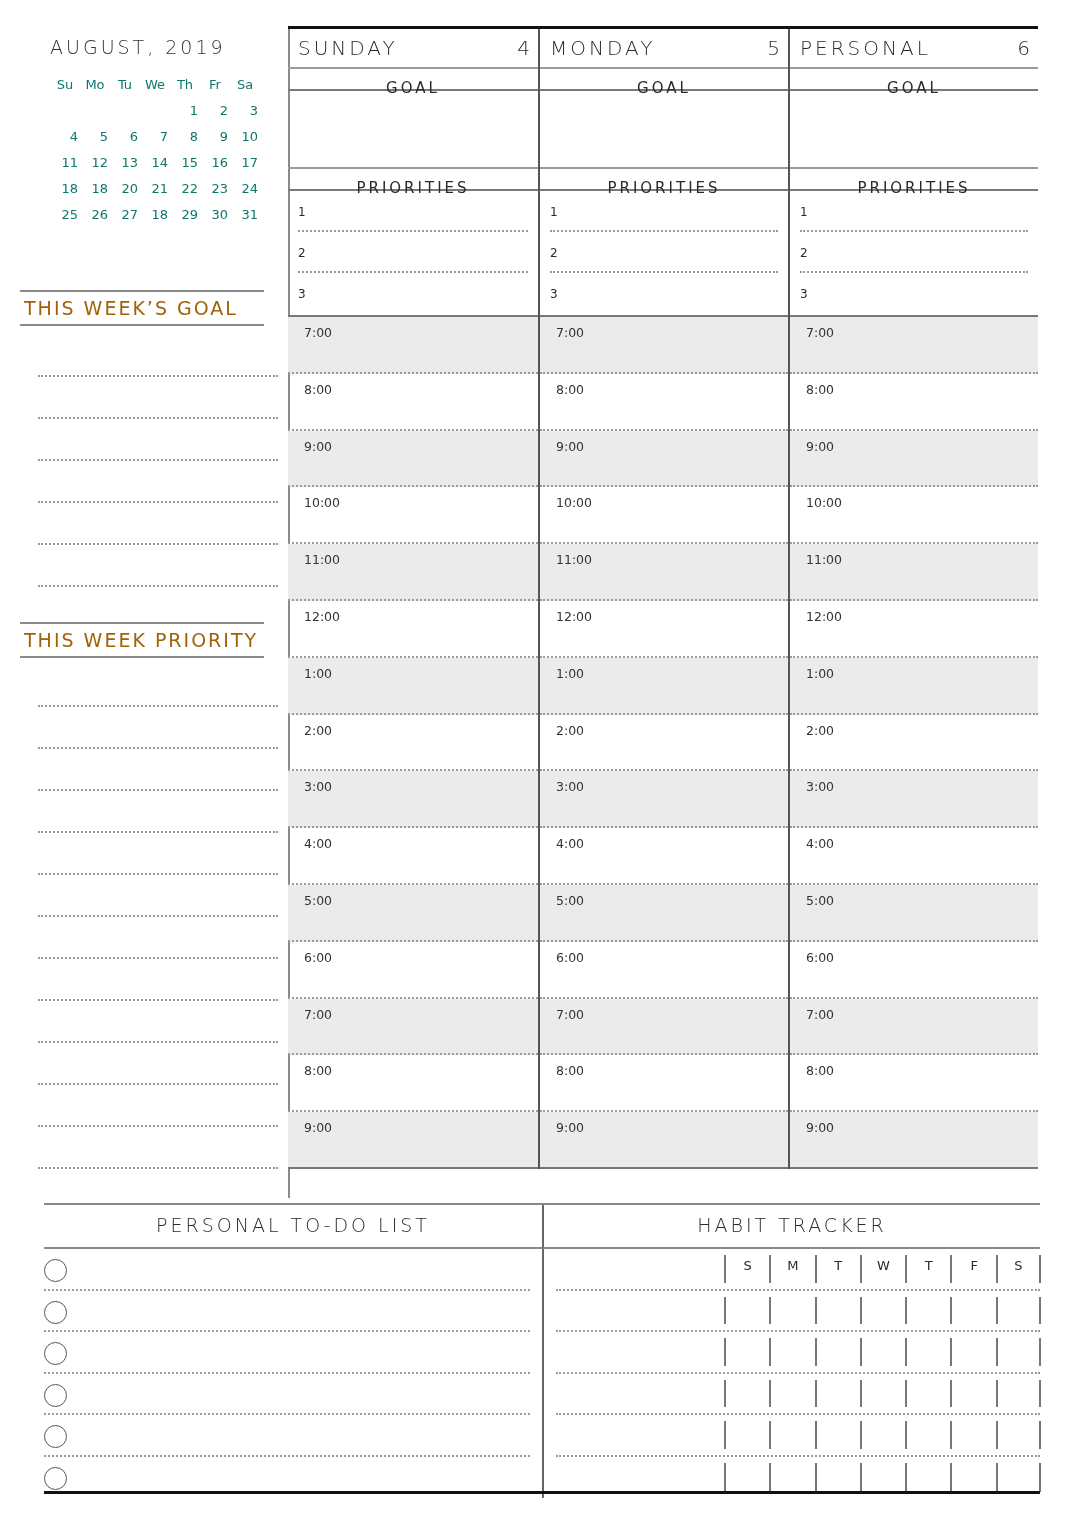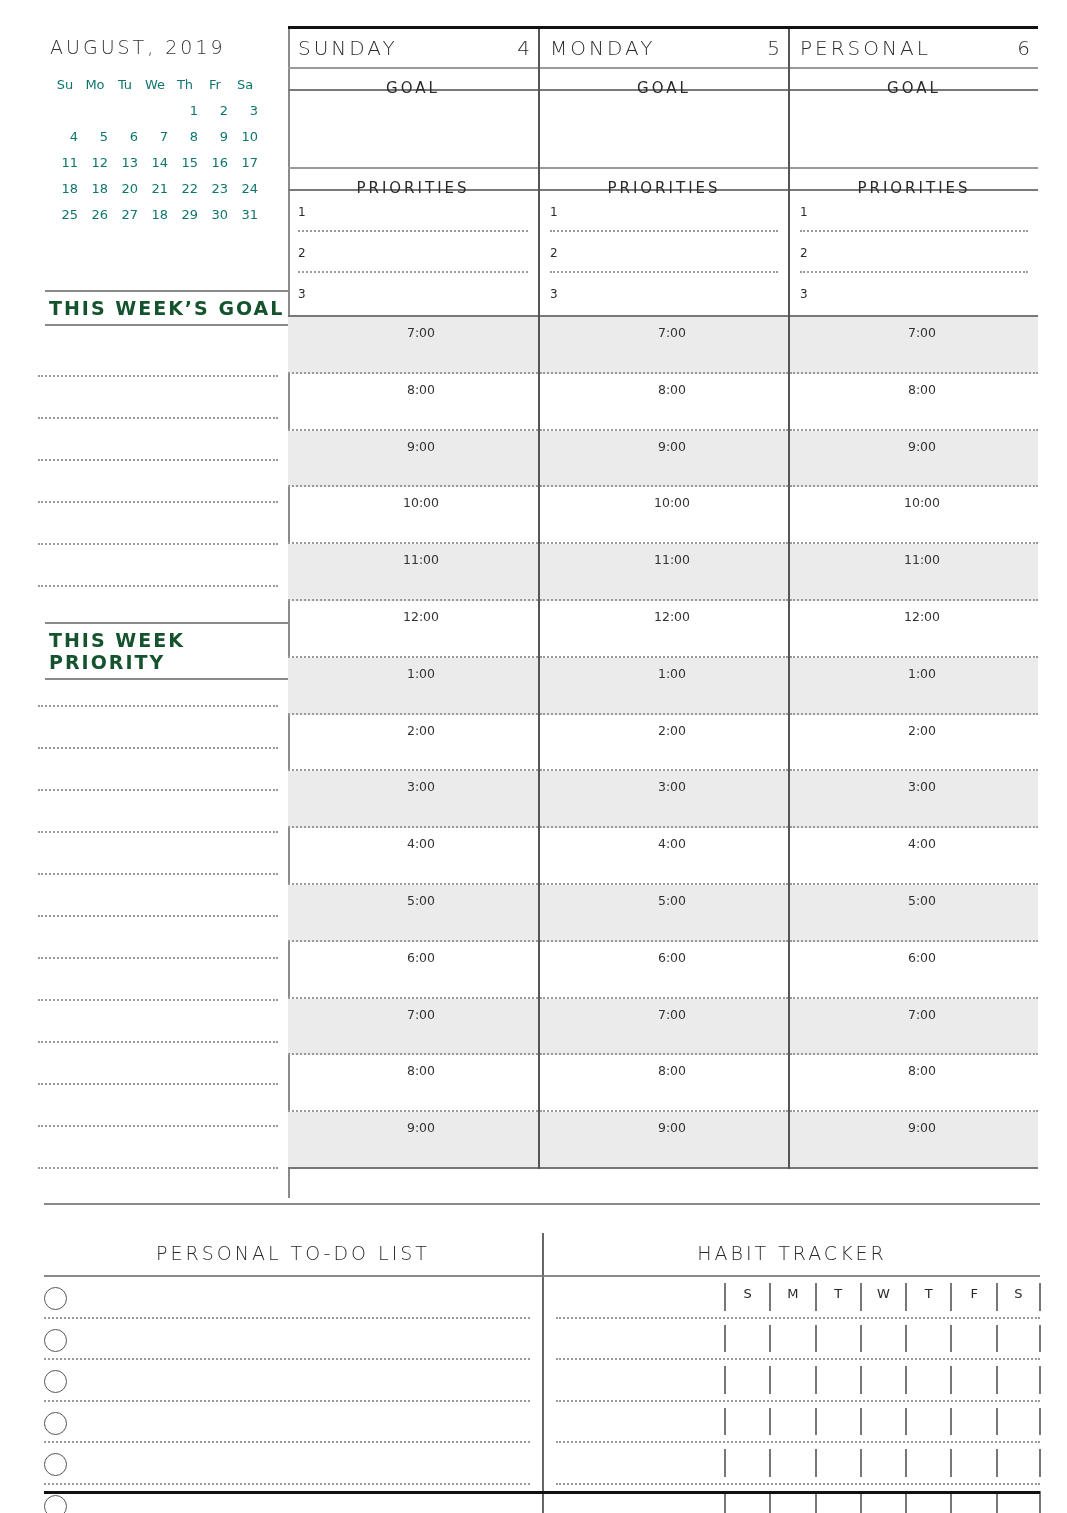--- a/index.html
+++ b/index.html
@@ -9,48 +9,48 @@
   .dots { border-bottom: 2px dotted #9a9a9a; }
 
   
   .cal { position: absolute; left: 50px; top: 36px; width: 222px; }
   .cal-title { text-align: left; font-size: 19px; letter-spacing: 3px; font-weight: 300; margin-bottom: 18px; color:#333; }
   .cal-grid { display: grid; grid-template-columns: repeat(7, 30px); row-gap: 8px; font-size: 13px; }
   .cal-grid span { text-align: right; padding-right: 2px; height: 18px; line-height: 18px; color:#0f766e; }
   .cal-grid .dow { text-align: center; padding-right: 0; }
 
   
-  .side-head { position: absolute; left: 45px; width: 244px; border-top: 2px solid #8a8a8a; border-bottom: 2px solid #8a8a8a; padding: 5px 4px; font-size: 19px; letter-spacing: 2px; font-weight: 700; color:#14532d; }
+  .side-head { position: absolute; left: 20px; width: 244px; border-top: 2px solid #8a8a8a; border-bottom: 2px solid #8a8a8a; padding: 5px 4px; font-size: 19px; letter-spacing: 2px; font-weight: 400; color:#a16207; }
   .side-lines { position: absolute; left: 38px; width: 240px; }
   .side-lines .dots { height: 42px; }
 
   
   .week { position: absolute; left: 288px; top: 26px; width: 750px; border-top: 3px solid #111; }
   .week-left { position: absolute; left: 288px; top: 28px; width: 2px; height: 1170px; background: #8a8a8a; }
   .day-cols { display: grid; grid-template-columns: 250px 250px 250px; }
   .day-col { position: relative; }
   .day-col + .day-col::before { content:""; position:absolute; left:0; top:0; bottom:0; width:0; }
   .day-head { display:flex; justify-content: space-between; align-items: center; height: 40px; padding: 0 8px 0 10px; font-size: 20px; letter-spacing: 3px; font-weight: 300; border-bottom: 2px solid #9a9a9a; }
   .day-head .num { letter-spacing: 0; }
   .vsep { border-left: 2px solid #555; }
   .sub-head { height: 22px; line-height: 38px; text-align: center; font-size: 15px; letter-spacing: 3px; border-bottom: 2px solid #7a7a7a; }
   .goal-box { height: 78px; border-bottom: 2px solid #9a9a9a; }
   .prio-list { height: 124px; padding: 0 10px; }
   .prio-item { height: 41px; font-size: 12px; padding-top: 14px; }
   .prio-item.dots { border-bottom: 2px dotted #9a9a9a; }
 
-  .timeline { border-top: 2px solid #777; text-align: center; }
+  .timeline { border-top: 2px solid #777; }
   .slot { height: 56.8px; font-size: 12.5px; padding: 8px 0 0 16px; border-bottom: 2px dotted #9a9a9a; color:#333; }
   .slot.shade { background: #ebebeb; }
   .slot:last-child { border-bottom: 2px solid #777; }
 
   
   .bottom { position: absolute; left: 44px; top: 1203px; width: 996px; border-top: 2px solid #8a8a8a; }
   .bottom-cols { display: grid; grid-template-columns: 498px 498px; }
-  .bottom-head { height: 44px; line-height: 40px; text-align: center; font-size: 19px; letter-spacing: 3px; font-weight: 300; border-bottom: 2px solid #8a8a8a; margin-top: 28px; }
+  .bottom-head { height: 44px; line-height: 40px; text-align: center; font-size: 19px; letter-spacing: 3px; font-weight: 300; border-bottom: 2px solid #8a8a8a; }
   .todo-row { height: 41.5px; display:flex; align-items: flex-start; padding-top: 10px; border-bottom: 2px dotted #9a9a9a; margin-right: 12px; }
   .todo-row:last-child { border-bottom: none; }
   .circle { width: 23px; height: 23px; border: 1.5px solid #555; border-radius: 50%; }
   .habit { border-left: 2px solid #666; padding-left: 12px; }
   .habit-row { display:grid; grid-template-columns: 168px repeat(7, 45.3px); height: 41.5px; border-bottom: 2px dotted #9a9a9a; }
   .habit-row:last-child { border-bottom: none; }
   .habit-cell { border-left: 2px solid #777; margin: 6px 0; text-align:center; font-size: 13px; line-height: 22px; }
   .habit-cell.endcap { border-right: 2px solid #777; }
   .habit-name { }
   .bottom-rule { position:absolute; left: 44px; top: 1491px; width: 996px; height: 3px; background:#111; }

